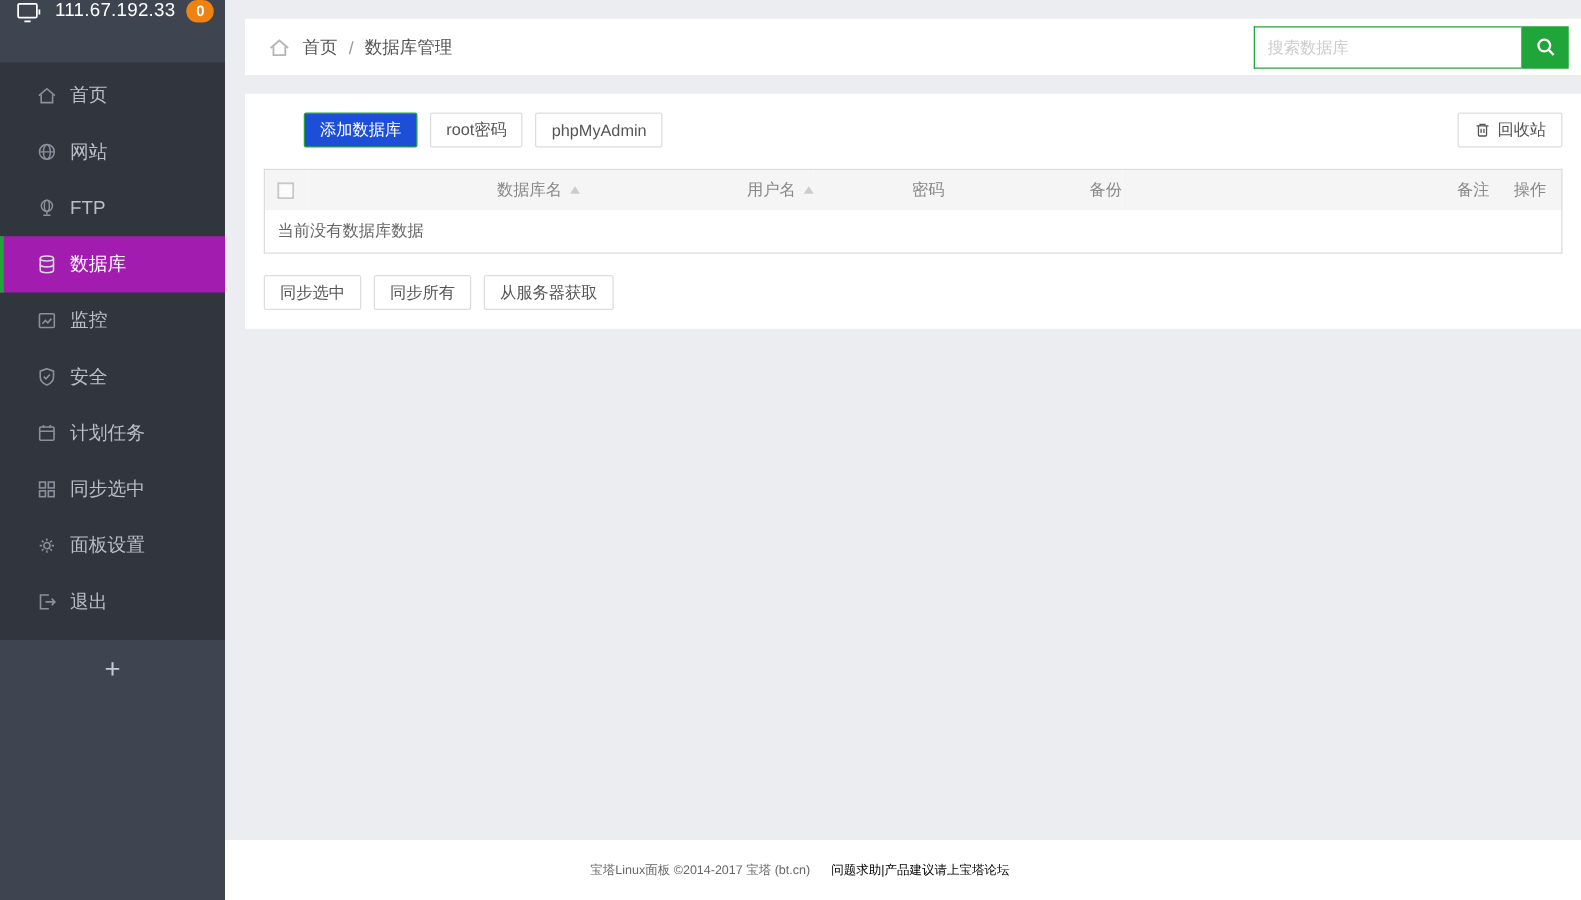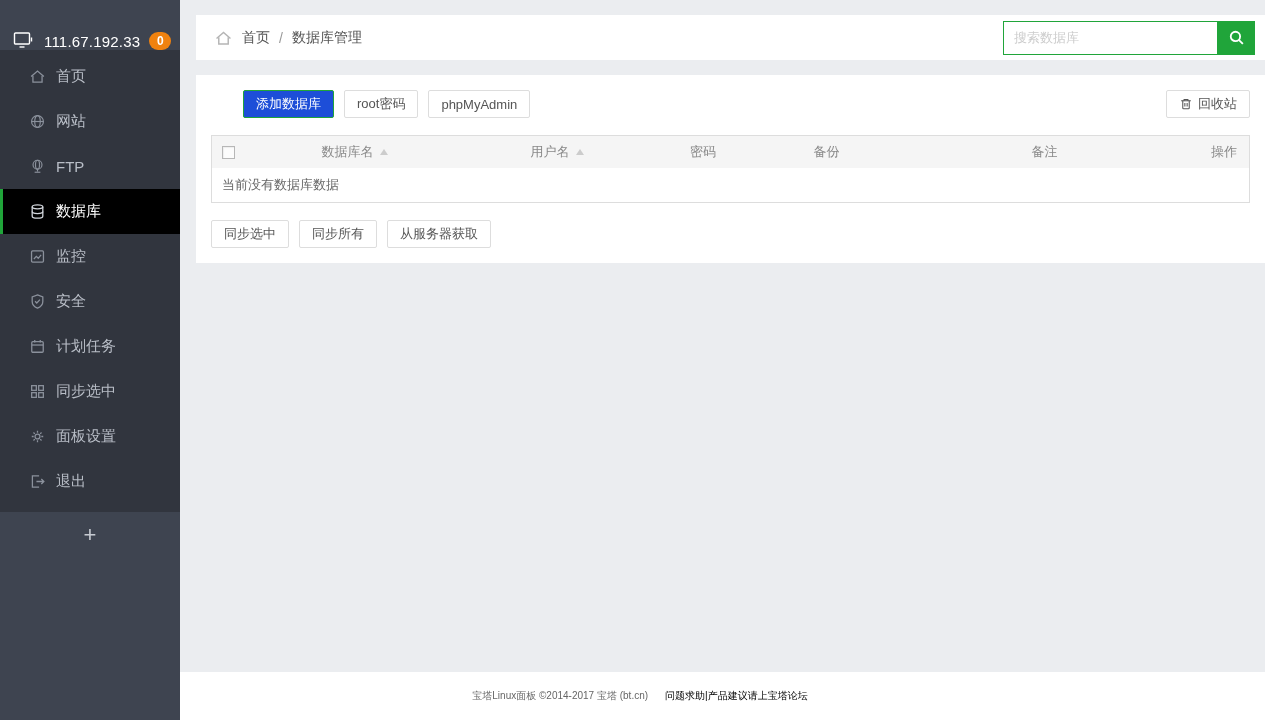--- a/index.html
+++ b/index.html
@@ -1,31 +1,31 @@
 <!DOCTYPE html>
 <html><head>
 <meta charset="utf-8">
 <style>
   * { margin:0; padding:0; box-sizing:border-box; }
   html,body { width:1265px; height:720px; overflow:hidden; }
   body { display:flex; font-family:"Liberation Sans", sans-serif; background:#ebedf0; }
 
   
   .sidebar { width:180px; flex-shrink:0; background:#3e4450; display:flex; flex-direction:column; }
-  .sidebar-header { height:50px; display:flex; align-items:flex-end; padding:0 10px 0 13px; gap:9px; }
+  .sidebar-header { height:50px; display:flex; align-items:flex-start; padding:0 10px 0 13px; gap:9px; }
   .sidebar-header svg { flex-shrink:0; }
   .server-ip { color:#fff; font-size:15px; flex:1; letter-spacing:.2px; }
   .badge { background:#f0820f; color:#fff; font-size:12px; font-weight:bold; min-width:22px;
            height:18px; line-height:18px; text-align:center; border-radius:9px; cursor:pointer; }
 
   .nav { background:#31353e; padding:4px 0 8px; }
   .nav-item { height:45px; display:flex; align-items:center; gap:10px; padding-left:26px;
               border-left:3px solid transparent; color:#b9bec7; font-size:15px; cursor:pointer; }
   .nav-item svg { flex-shrink:0; color:#8b919c; }
-  .nav-item.active { background:#000000; color:#fff; border-left-color:#20a53a;text-align:center; }
+  .nav-item.active { background:#a21caf; color:#fff; border-left-color:#20a53a;text-align:center; }
   .nav-item.active svg { color:#d3d7dd; }
 
   .plus-area { height:46px; display:flex; align-items:center; justify-content:center; }
   .plus-btn { color:#c6cad1; font-size:22px; font-weight:300; cursor:pointer; line-height:1; }
 
   
   .main { flex:1; min-width:0; display:flex; flex-direction:column; background:#ebedf0; }
   .content { flex:1; padding:15px 0 0 16px; }
 
   .breadcrumb-bar { background:#fff; height:45px; display:flex; align-items:center;
@@ -46,21 +46,21 @@
   .toolbar { display:flex; align-items:center; }
   .toolbar .left { display:flex; gap:10px; flex:1; }
   .btn { height:28px; padding:0 12px; font-size:13px; border-radius:2px; border:1px solid #ddd;
          background:#fff; color:#555; cursor:pointer; display:inline-flex; align-items:center;
          gap:5px; font-family:"Liberation Sans",sans-serif; }
   .btn-green { background:#1d4ed8; border-color:#20a53a; color:#fff;margin-left:32px; }
 
   table { width:100%; border-collapse:collapse; border:1px solid #ddd; margin-top:17px;
           font-size:13px; table-layout:fixed; }
   thead tr { background:#f5f5f5; height:32px; }
-  th { font-weight:normal; text-align:center; color:#888; padding:0; }
+  th { font-weight:normal; text-align:right; color:#888; padding:0; }
   th.sortable { cursor:pointer; }
   th .sort-tri { display:inline-block; width:0; height:0; border-left:4px solid transparent;
                  border-right:4px solid transparent; border-bottom:6px solid #ccc;
                  margin-left:6px; vertical-align:1px; }
   th.col-action { text-align:right; padding-right:12px; }
   .cb-cell { text-align:center; }
   .checkbox { width:13px; height:13px; border:1px solid #b7b7b7; background:#fcfcfc;
               display:inline-block; vertical-align:middle; cursor:pointer;
               box-shadow:inset 1px 1px 1px rgba(0,0,0,.06); }
   tbody tr { height:35px; background:#fff; }

